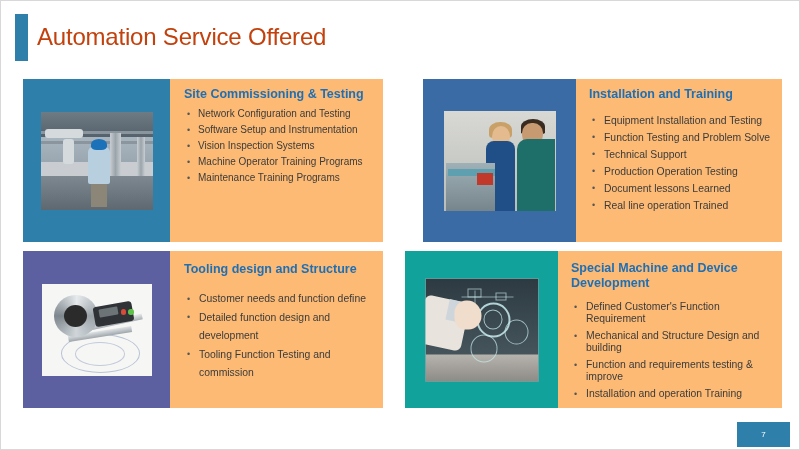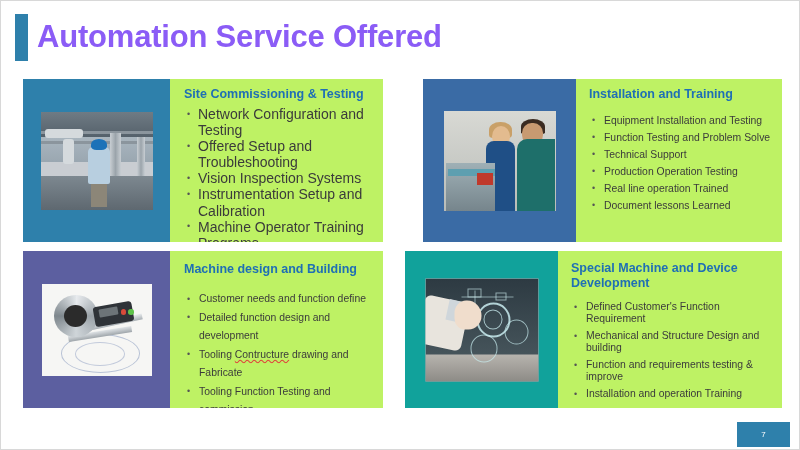--- a/index.html
+++ b/index.html
@@ -25,23 +25,23 @@
   }
   .title-accent {
     position: absolute;
     left: 14px; top: 13px;
     width: 13px; height: 47px;
     background: #2e80ab;
   }
   .title-text {
     position: absolute;
     left: 36px; top: 14px;
-    font-size: 31px;
-    font-weight: bold;
-    color: #8b5cf6;
+    font-size: 24px;
+    font-weight: normal;
+    color: #c2410c;
     letter-spacing: -0.2px;
     white-space: nowrap;
     line-height: 44px;
   }
 
   
   .quad {
     position: absolute;
     display: flex;
   }
@@ -72,21 +72,21 @@
     overflow: hidden;
     background: #c9cdd2;
   }
   .q1 .photo { width: 112px; height: 98px; }
   .q2 .photo { width: 112px; height: 100px; }
   .q3 .photo { width: 110px; height: 92px; background: #f4f4f2; }
   .q4 .photo { width: 113px; height: 103px; }
 
   .text-panel {
     flex: 1 1 auto;
-    background: #bef264;
+    background: #fdba74;
     padding: 8px 10px 6px 14px;
     height: 100%;
     overflow: hidden;
   }
   .q2 .text-panel, .q4 .text-panel { padding-left: 13px; }
 
   .panel-heading {
     color: #1f6fb5;
     font-weight: bold;
     font-size: 12.5px;
@@ -94,21 +94,21 @@
     margin-bottom: 4px;
   }
   .q2 .panel-heading, .q4 .panel-heading { margin-bottom: 10px; }
   .q3 .panel-heading { margin-bottom: 13px; margin-top: 3px; }
   .q4 .panel-heading { margin-top: 2px; max-width: 185px; }
 
   ul.bullets { list-style: none; }
   ul.bullets li {
     position: relative;
     color: #3b3b3b;
-    font-size: 14px;
+    font-size: 10px;
     line-height: 16.1px;
     padding-left: 14px;
     white-space: normal;
   }
   .q2 ul.bullets li, .q4 ul.bullets li { font-size: 10.4px; line-height: 17px; padding-left: 15px; }
   .q3 ul.bullets li { font-size: 10.4px; line-height: 18.5px; padding-left: 15px; }
   .q4 ul.bullets li { line-height: 12px; margin-bottom: 5px; max-width: 205px; }
   ul.bullets li::before {
     content: "\2022";
     position: absolute;
@@ -212,23 +212,22 @@
         <div class="ph f1-floor"></div>
         <div class="ph f1-legs"></div>
         <div class="ph f1-body"></div>
         <div class="ph f1-helmet"></div>
       </div>
     </div>
     <div class="text-panel">
       <div class="panel-heading">Site Commissioning &amp; Testing</div>
       <ul class="bullets">
         <li>Network Configuration and Testing</li>
-        <li>Offered Setup and Troubleshooting</li>
+        <li>Software Setup and Instrumentation</li>
         <li>Vision Inspection Systems</li>
-        <li>Instrumentation Setup and Calibration</li>
         <li>Machine Operator Training Programs</li>
         <li>Maintenance Training Programs</li>
       </ul>
     </div>
   </div>
 
   <div class="quad q2">
     <div class="img-panel">
       <div class="photo">
         <div class="ph f2-bg"></div>
@@ -243,22 +242,22 @@
         <div class="ph f2-blk"></div>
       </div>
     </div>
     <div class="text-panel">
       <div class="panel-heading">Installation and Training</div>
       <ul class="bullets">
         <li>Equipment Installation and Testing</li>
         <li>Function Testing and Problem Solve</li>
         <li>Technical Support</li>
         <li>Production Operation Testing</li>
+        <li>Document lessons Learned</li>
         <li>Real line operation Trained</li>
-        <li>Document lessons Learned</li>
       </ul>
     </div>
   </div>
 
   <div class="quad q3">
     <div class="img-panel">
       <div class="photo">
         <div class="ph f3-bg"></div>
         <div class="ph f3-draw"></div>
         <div class="ph f3-draw2"></div>
@@ -266,25 +265,24 @@
         <div class="ph f3-cal-bar"></div>
         <div class="ph f3-bear-o"></div>
         <div class="ph f3-bear-i"></div>
         <div class="ph f3-cal-body"></div>
         <div class="ph f3-cal-scr"></div>
         <div class="ph f3-led1"></div>
         <div class="ph f3-led2"></div>
       </div>
     </div>
     <div class="text-panel">
-      <div class="panel-heading">Machine design and Building</div>
+      <div class="panel-heading">Tooling design and Structure</div>
       <ul class="bullets">
         <li>Customer needs and function define</li>
         <li>Detailed function design and development</li>
-        <li><span>Tooling </span><span class="misspelled">Contructure</span><span> drawing and Fabricate</span></li>
         <li>Tooling Function Testing and commission</li>
       </ul>
     </div>
   </div>
 
   <div class="quad q4">
     <div class="img-panel">
       <div class="photo">
         <div class="ph f4-bg"></div>
         <div class="ph f4-desk"></div>

